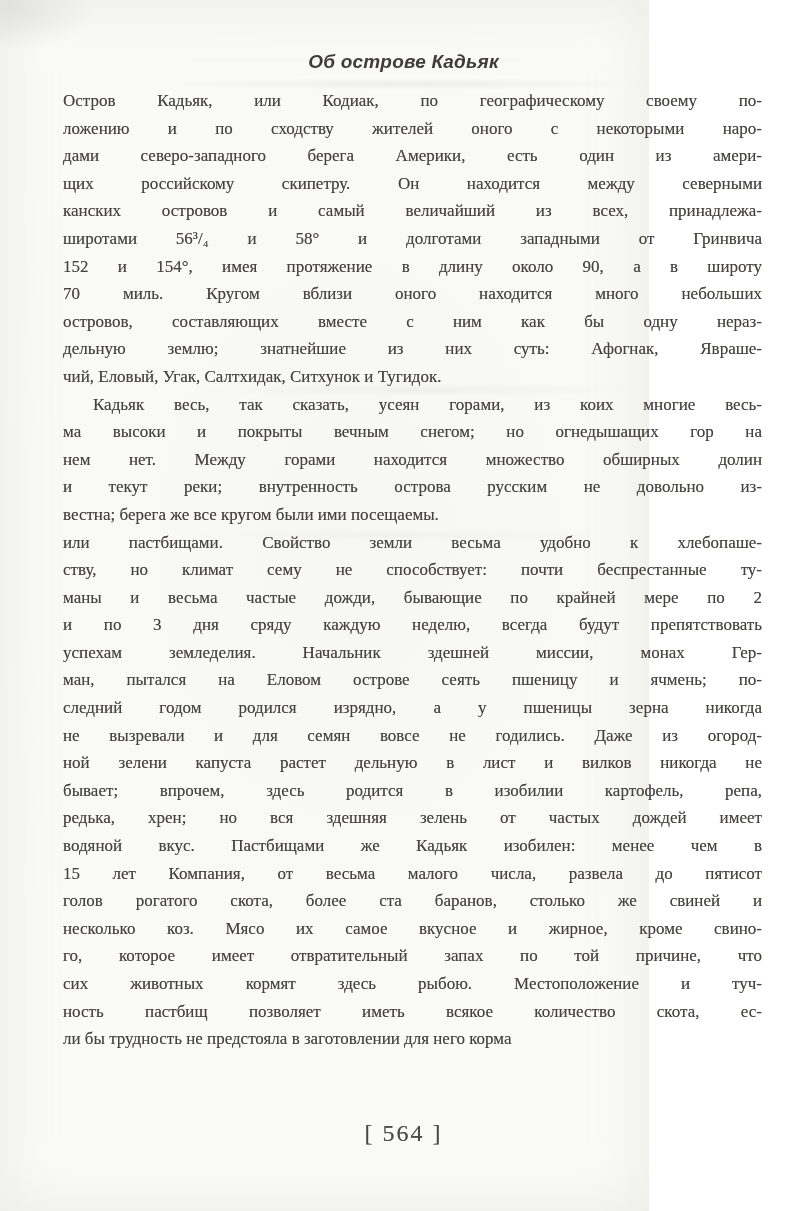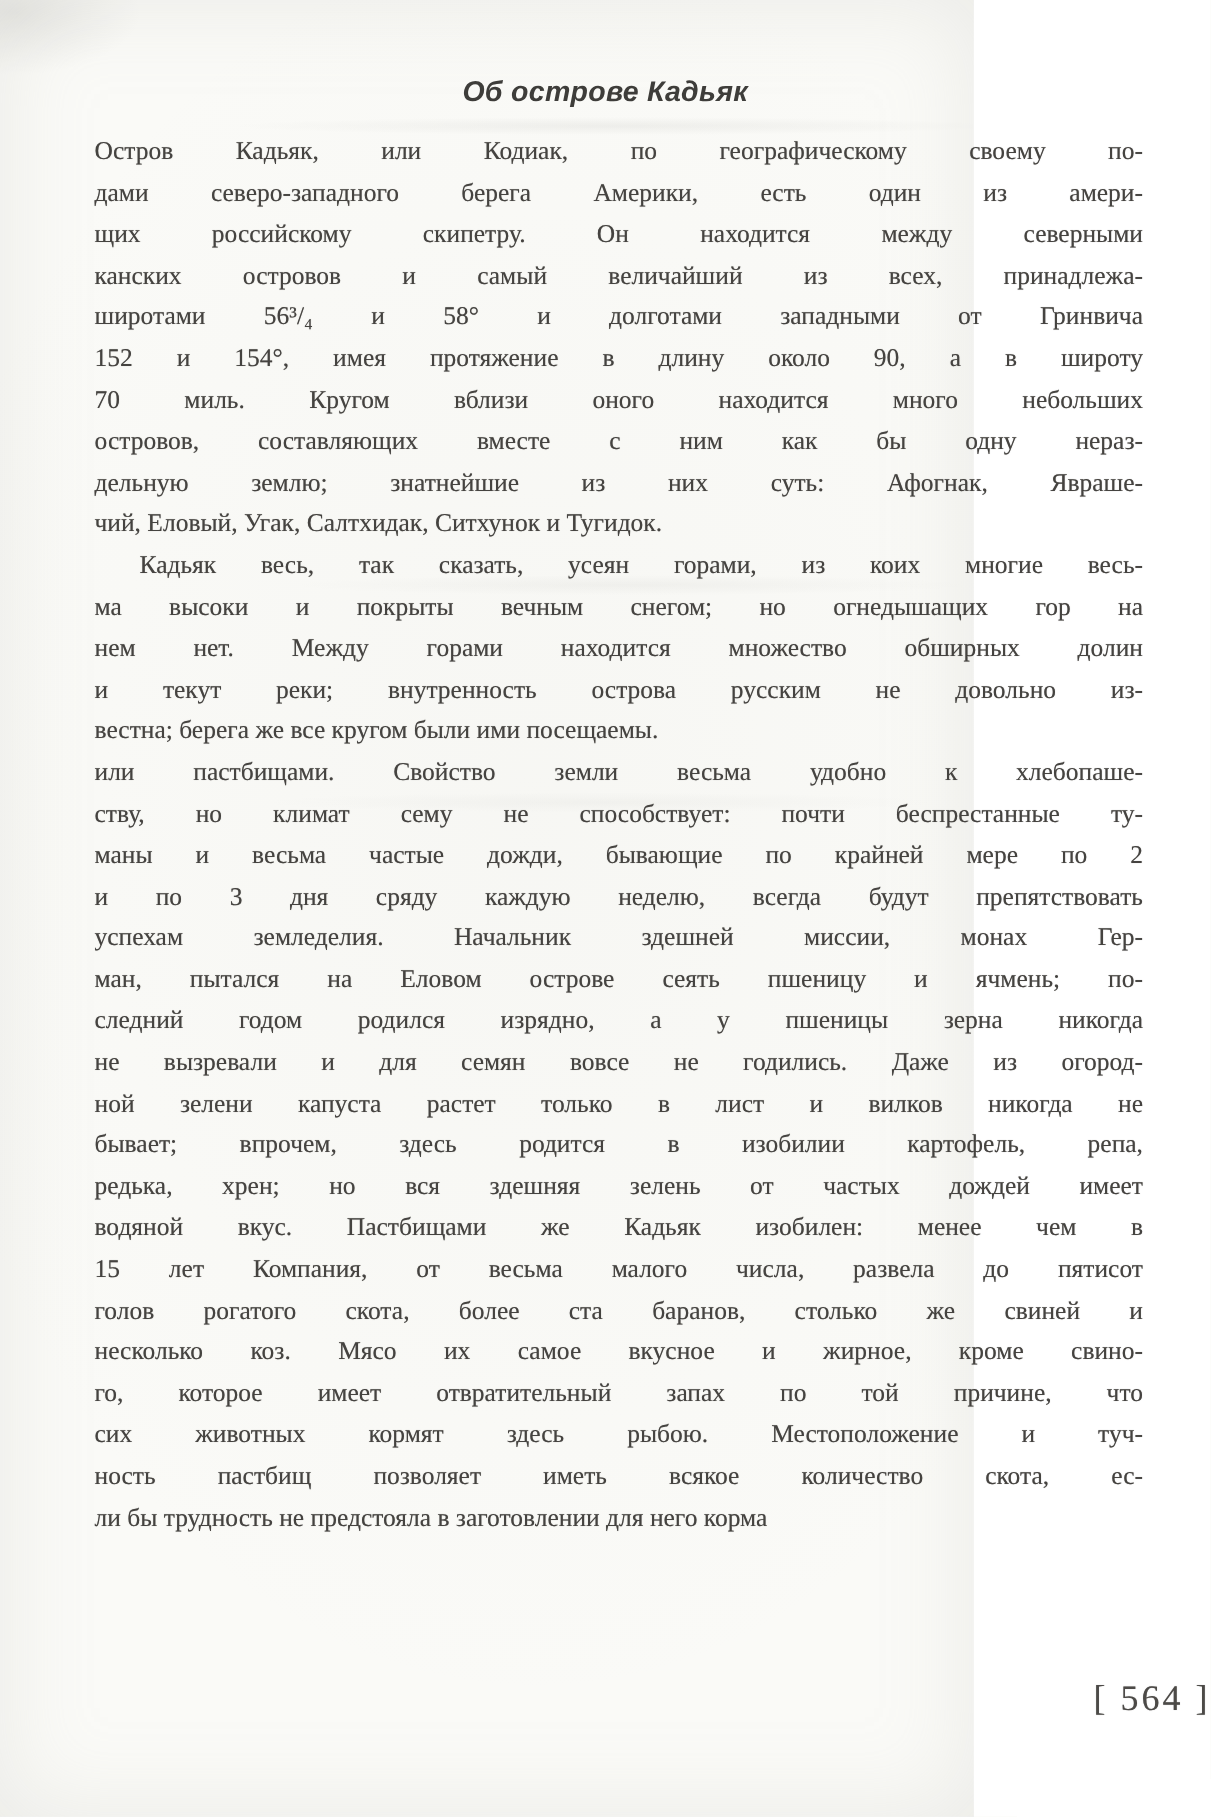--- a/index.html
+++ b/index.html
@@ -46,37 +46,38 @@
     text-align-last: justify;
     white-space: normal;
     height: 27.6px;
     overflow: visible;
   }
   .ln.end { text-align-last: left; }
   .ln.ind { text-indent: 30px; }
   .page-number {
     position: absolute;
     top: 1120px; left: 0; width: 807px;
-    text-align: right;
+    text-align: center;
     font-size: 24px;
     color: #4c4a47;
     letter-spacing: 2px;
     text-shadow: 0 0 0.5px rgba(70,68,64,.5);
   }
 </style>
 </head>
 <body>
 
 <div class="page">
 
   <div class="chapter-header">Об острове Кадьяк</div>
 
   <div class="textblock">
 
     <div class="ln">Остров Кадьяк, или Кодиак, по географическому своему по-</div>
+    <div class="ln">ложению и по сходству жителей оного с некоторыми наро-</div>
     <div class="ln">дами северо-западного берега Америки, есть один из амери-</div>
     <div class="ln">щих российскому скипетру. Он находится между северными</div>
     <div class="ln">канских островов и самый величайший из всех, принадлежа-</div>
     <div class="ln">широтами 56³/₄ и 58° и долготами западными от Гринвича</div>
     <div class="ln">152 и 154°, имея протяжение в длину около 90, а в широту</div>
     <div class="ln">70 миль. Кругом вблизи оного находится много небольших</div>
     <div class="ln">островов, составляющих вместе с ним как бы одну нераз-</div>
     <div class="ln">дельную землю; знатнейшие из них суть: Афогнак, Явраше-</div>
     <div class="ln end">чий, Еловый, Угак, Салтхидак, Ситхунок и Тугидок.</div>
 
@@ -87,21 +88,21 @@
     <div class="ln end">вестна; берега же все кругом были ими посещаемы.</div>
 
     <div class="ln">или пастбищами. Свойство земли весьма удобно к хлебопаше-</div>
     <div class="ln">ству, но климат сему не способствует: почти беспрестанные ту-</div>
     <div class="ln">маны и весьма частые дожди, бывающие по крайней мере по 2</div>
     <div class="ln">и по 3 дня сряду каждую неделю, всегда будут препятствовать</div>
     <div class="ln">успехам земледелия. Начальник здешней миссии, монах Гер-</div>
     <div class="ln">ман, пытался на Еловом острове сеять пшеницу и ячмень; по-</div>
     <div class="ln">следний годом родился изрядно, а у пшеницы зерна никогда</div>
     <div class="ln">не вызревали и для семян вовсе не годились. Даже из огород-</div>
-    <div class="ln">ной зелени капуста растет только в лист и вилков никогда не</div>
+    <div class="ln">ной зелени капуста растет дельную в лист и вилков никогда не</div>
     <div class="ln">бывает; впрочем, здесь родится в изобилии картофель, репа,</div>
     <div class="ln">редька, хрен; но вся здешняя зелень от частых дождей имеет</div>
     <div class="ln">водяной вкус. Пастбищами же Кадьяк изобилен: менее чем в</div>
     <div class="ln">15 лет Компания, от весьма малого числа, развела до пятисот</div>
     <div class="ln">голов рогатого скота, более ста баранов, столько же свиней и</div>
     <div class="ln">несколько коз. Мясо их самое вкусное и жирное, кроме свино-</div>
     <div class="ln">го, которое имеет отвратительный запах по той причине, что</div>
     <div class="ln">сих животных кормят здесь рыбою. Местоположение и туч-</div>
     <div class="ln">ность пастбищ позволяет иметь всякое количество скота, ес-</div>
     <div class="ln end">ли бы трудность не предстояла в заготовлении для него корма</div>

